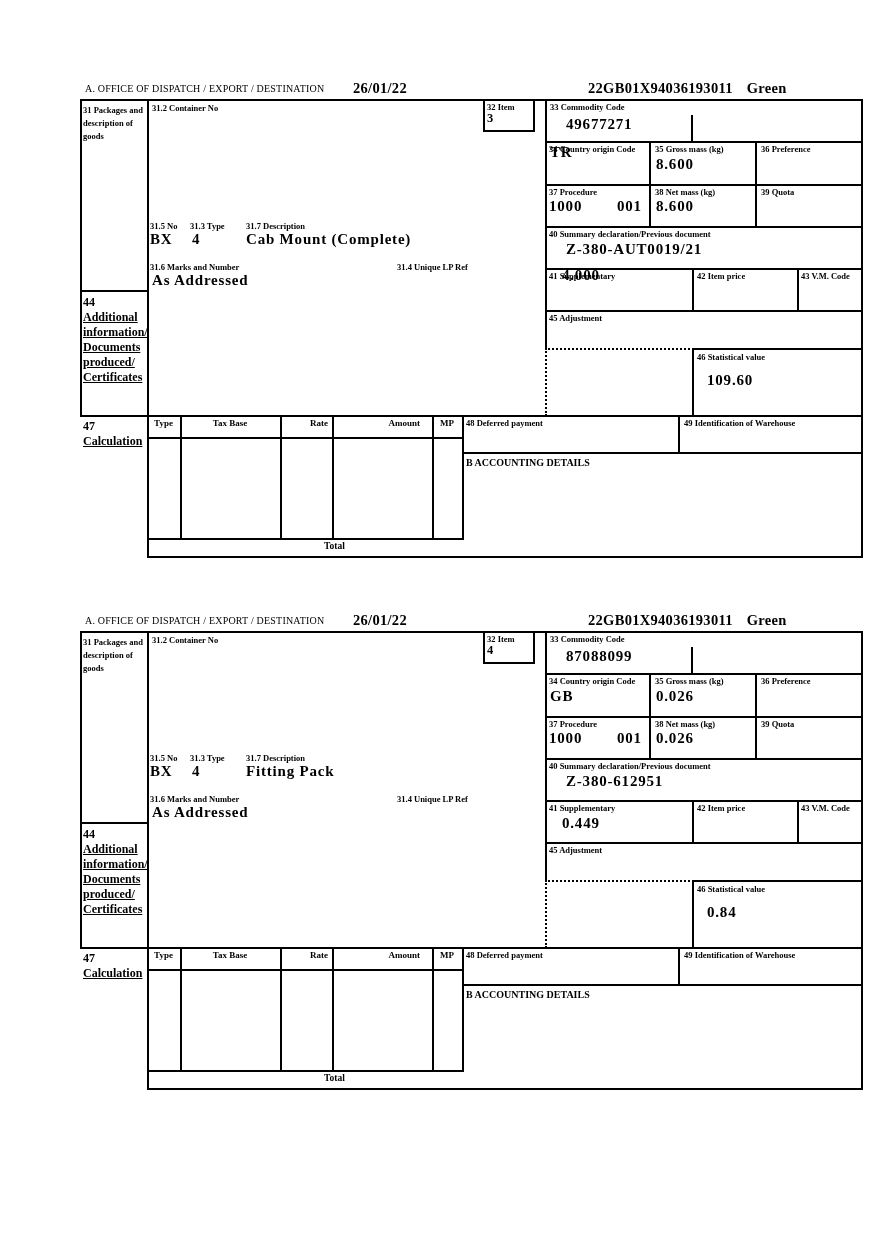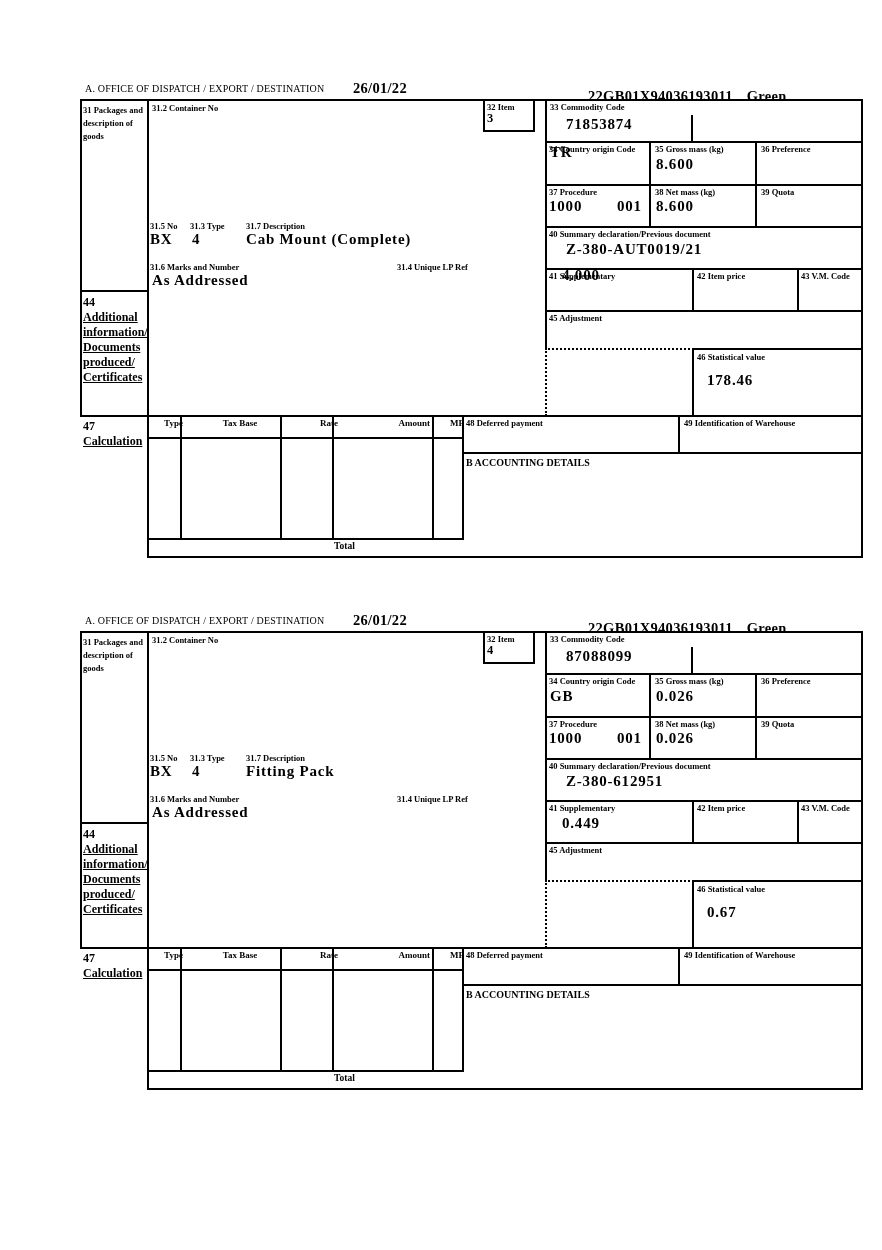--- a/index.html
+++ b/index.html
@@ -8,22 +8,22 @@
   .form{position:absolute;left:80px;width:783px;height:479px;}
   .ln{position:absolute;background:#000;}
   .dotbox{position:absolute;border-top:2px dotted #000;border-left:2px dotted #000;}
   .lbl{position:absolute;font-size:8.5px;font-weight:bold;line-height:1.25;white-space:nowrap;}
   .wrap{white-space:normal;line-height:1.55;}
   .val{position:absolute;font-size:15px;font-weight:bold;letter-spacing:0.8px;white-space:nowrap;}
   .sm{font-size:12.5px;}
   .u{text-decoration:underline;}
   .hdr-title{position:absolute;font-size:10px;font-weight:normal;letter-spacing:0.2px;white-space:nowrap;}
   .hdr-val{position:absolute;font-size:14.5px;font-weight:bold;letter-spacing:0.3px;white-space:nowrap;}
-  .refwrap{position:absolute;display:flex;gap:14px;font-size:14.5px;font-weight:bold;letter-spacing:0.3px;white-space:nowrap;margin-top:8px;}
-  .th{position:absolute;font-size:9px;font-weight:bold;white-space:nowrap;padding-left:10px;}
+  .refwrap{position:absolute;display:flex;gap:14px;font-size:14.5px;font-weight:bold;letter-spacing:0.3px;white-space:nowrap;}
+  .th{position:absolute;font-size:9px;font-weight:bold;white-space:nowrap;}
   .stack div{font-size:12px;font-weight:bold;line-height:15px;}
 </style>
 </head>
 <body>
 
 <div id="page">
 
   <div class="form" style="top: 80px;">
 
     <div class="hdr-title" style="left:5px;top:3px;">A. OFFICE OF DISPATCH / EXPORT / DESTINATION</div>
@@ -91,41 +91,41 @@
     <div class="lbl" style="left:110px;top:141px;">31.3 Type</div>
     <div class="lbl" style="left:166px;top:141px;">31.7 Description</div>
     <div class="val" style="left:70px;top:151px;">BX</div>
     <div class="val" style="left:112px;top:151px;">4</div>
     <div class="val" style="left:166px;top:151px;">Cab Mount (Complete)</div>
     <div class="lbl" style="left:70px;top:182px;">31.6 Marks and Number</div>
     <div class="lbl" style="left:317px;top:182px;">31.4 Unique LP Ref</div>
     <div class="val" style="left:72px;top:192px;">As Addressed</div>
 
     <div class="lbl" style="left:470px;top:22px;">33 Commodity Code</div>
-    <div class="val" style="left:486px;top:36px;">71853874</div>
+    <div class="val" style="left:486px;top:36px;">49677271</div>
     <div class="lbl" style="left:469px;top:64px;">34 Country origin Code</div>
     <div class="val" style="left:470px;top:64px;">TR</div>
     <div class="lbl" style="left:575px;top:64px;">35 Gross mass (kg)</div>
     <div class="val" style="left:576px;top:76px;">8.600</div>
     <div class="lbl" style="left:681px;top:64px;">36 Preference</div>
     <div class="lbl" style="left:469px;top:107px;">37 Procedure</div>
     <div class="val" style="left:469px;top:118px;">1000</div>
     <div class="val" style="left:537px;top:118px;">001</div>
     <div class="lbl" style="left:575px;top:107px;">38 Net mass (kg)</div>
     <div class="val" style="left:576px;top:118px;">8.600</div>
     <div class="lbl" style="left:681px;top:107px;">39 Quota</div>
     <div class="lbl" style="left:469px;top:149px;">40 Summary declaration/Previous document</div>
     <div class="val" style="left:486px;top:161px;">Z-380-AUT0019/21</div>
     <div class="lbl" style="left:469px;top:191px;">41 Supplementary</div>
     <div class="val" style="left:482px;top:187px;">4.000</div>
     <div class="lbl" style="left:617px;top:191px;">42 Item price</div>
     <div class="lbl" style="left:721px;top:191px;">43 V.M. Code</div>
     <div class="lbl" style="left:469px;top:233px;">45 Adjustment</div>
     <div class="lbl" style="left:617px;top:272px;">46 Statistical value</div>
-    <div class="val" style="left:627px;top:292px;">178.46</div>
+    <div class="val" style="left:627px;top:292px;">109.60</div>
 
     <div class="th" style="left:67px;top:338px;width:33px;text-align:center;">Type</div>
     <div class="th" style="left:100px;top:338px;width:100px;text-align:center;">Tax Base</div>
     <div class="th" style="left:200px;top:338px;width:48px;text-align:right;">Rate</div>
     <div class="th" style="left:252px;top:338px;width:88px;text-align:right;">Amount</div>
     <div class="th" style="left:352px;top:338px;width:30px;text-align:center;">MP</div>
     <div class="th" style="left:97px;top:461px;width:315px;text-align:center;font-size:9.5px;">Total</div>
     <div class="lbl" style="left:386px;top:338px;">48 Deferred payment</div>
     <div class="lbl" style="left:604px;top:338px;">49 Identification of Warehouse</div>
     <div class="lbl" style="left:386px;top:377px;font-size:10px;">B ACCOUNTING DETAILS</div>
@@ -219,21 +219,21 @@
     <div class="val" style="left:576px;top:118px;">0.026</div>
     <div class="lbl" style="left:681px;top:107px;">39 Quota</div>
     <div class="lbl" style="left:469px;top:149px;">40 Summary declaration/Previous document</div>
     <div class="val" style="left:486px;top:161px;">Z-380-612951</div>
     <div class="lbl" style="left:469px;top:191px;">41 Supplementary</div>
     <div class="val" style="left:482px;top:203px;">0.449</div>
     <div class="lbl" style="left:617px;top:191px;">42 Item price</div>
     <div class="lbl" style="left:721px;top:191px;">43 V.M. Code</div>
     <div class="lbl" style="left:469px;top:233px;">45 Adjustment</div>
     <div class="lbl" style="left:617px;top:272px;">46 Statistical value</div>
-    <div class="val" style="left:627px;top:292px;">0.67</div>
+    <div class="val" style="left:627px;top:292px;">0.84</div>
 
     <div class="th" style="left:67px;top:338px;width:33px;text-align:center;">Type</div>
     <div class="th" style="left:100px;top:338px;width:100px;text-align:center;">Tax Base</div>
     <div class="th" style="left:200px;top:338px;width:48px;text-align:right;">Rate</div>
     <div class="th" style="left:252px;top:338px;width:88px;text-align:right;">Amount</div>
     <div class="th" style="left:352px;top:338px;width:30px;text-align:center;">MP</div>
     <div class="th" style="left:97px;top:461px;width:315px;text-align:center;font-size:9.5px;">Total</div>
     <div class="lbl" style="left:386px;top:338px;">48 Deferred payment</div>
     <div class="lbl" style="left:604px;top:338px;">49 Identification of Warehouse</div>
     <div class="lbl" style="left:386px;top:377px;font-size:10px;">B ACCOUNTING DETAILS</div>

